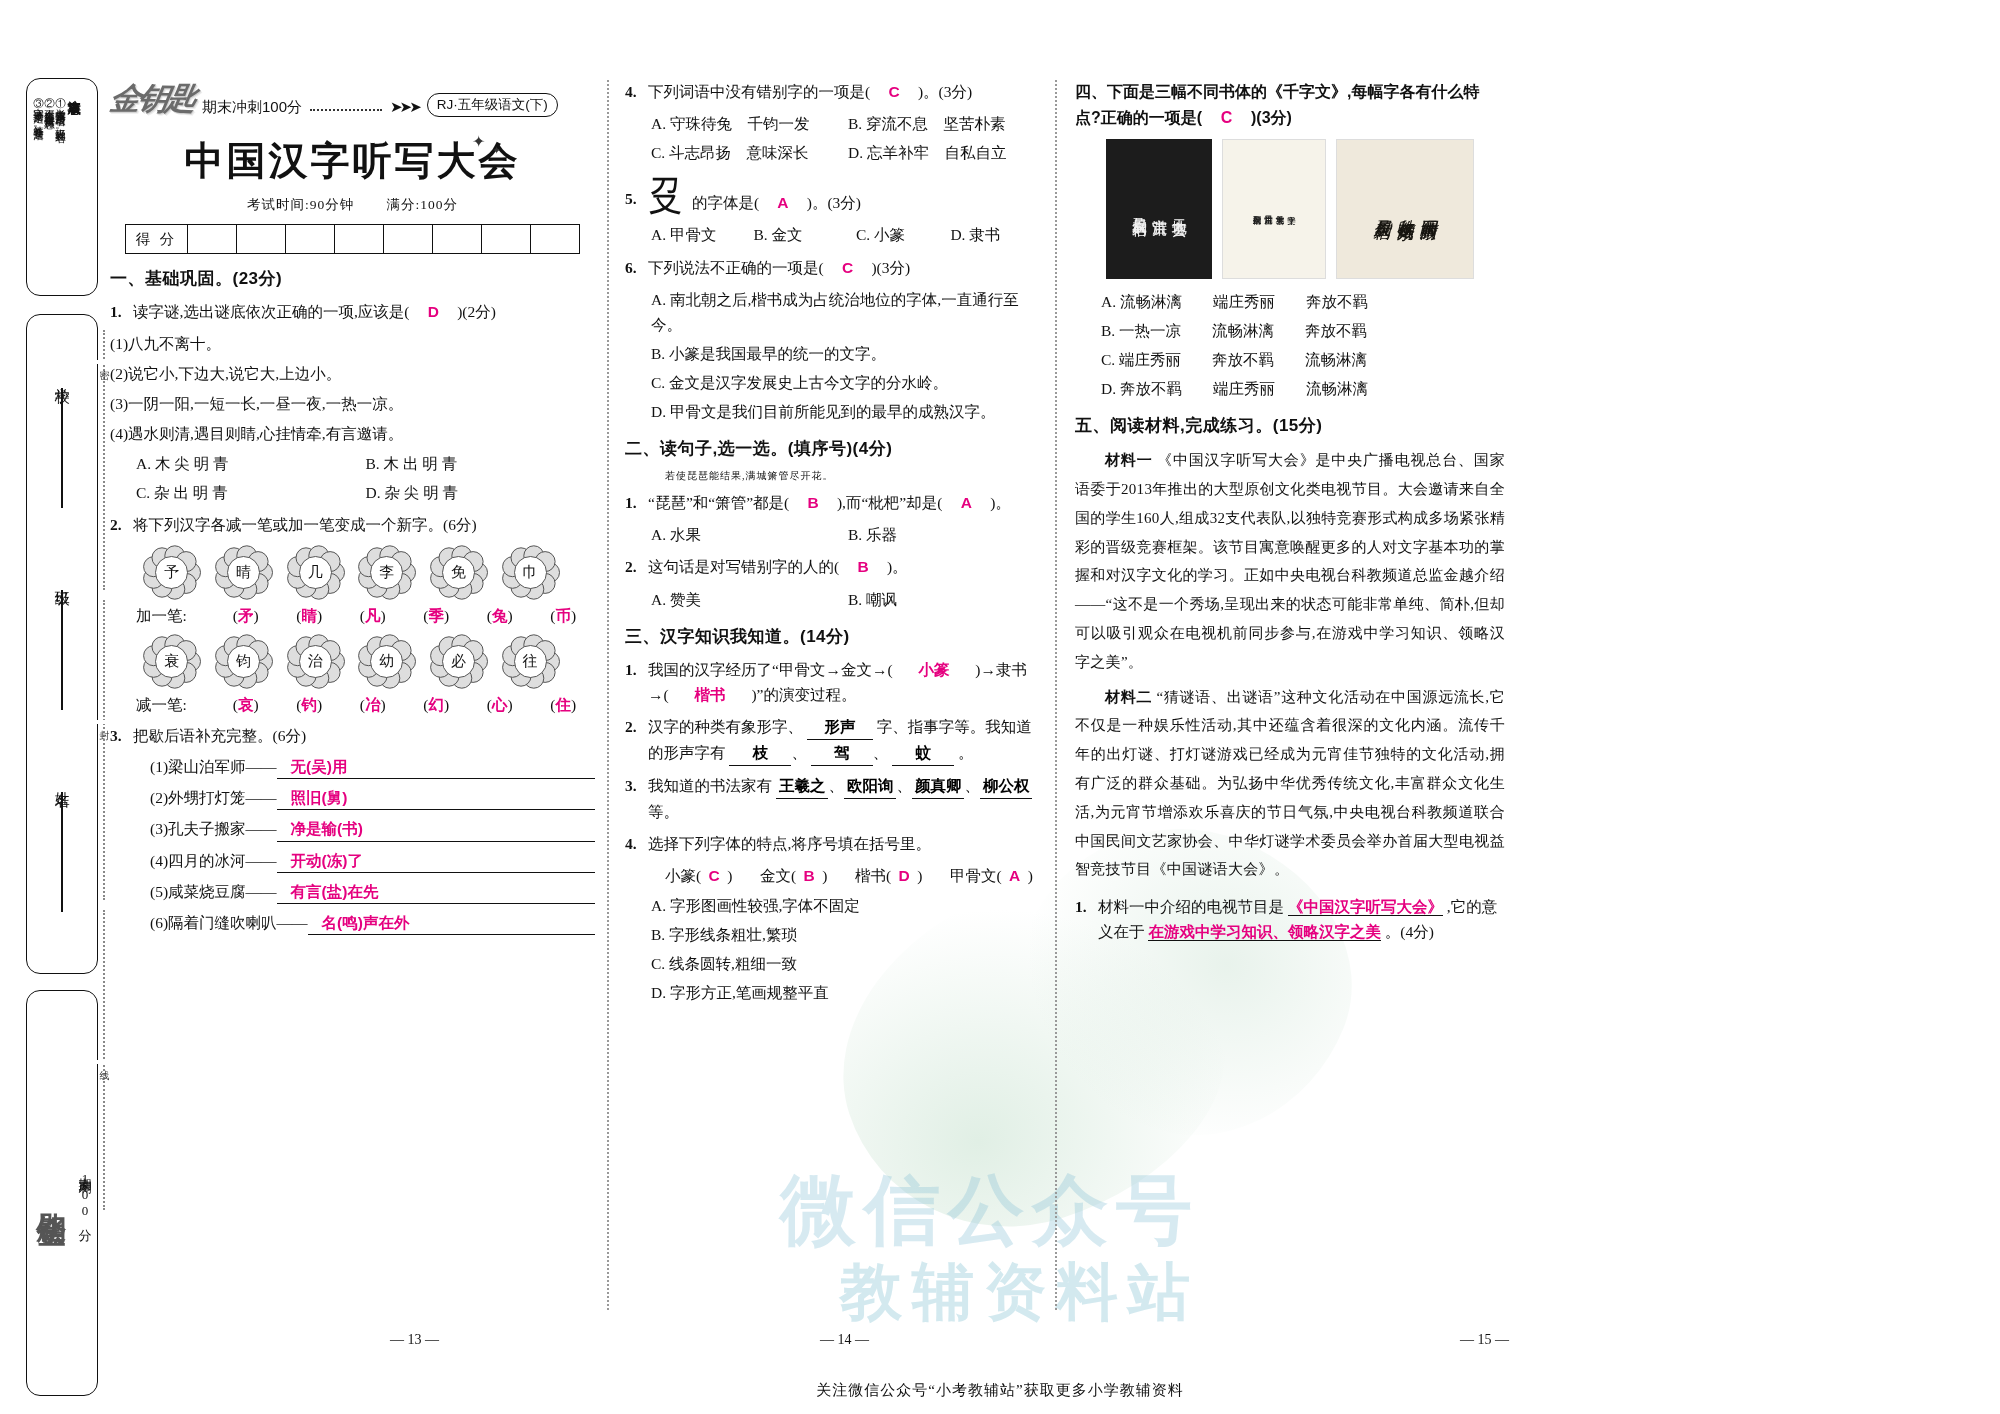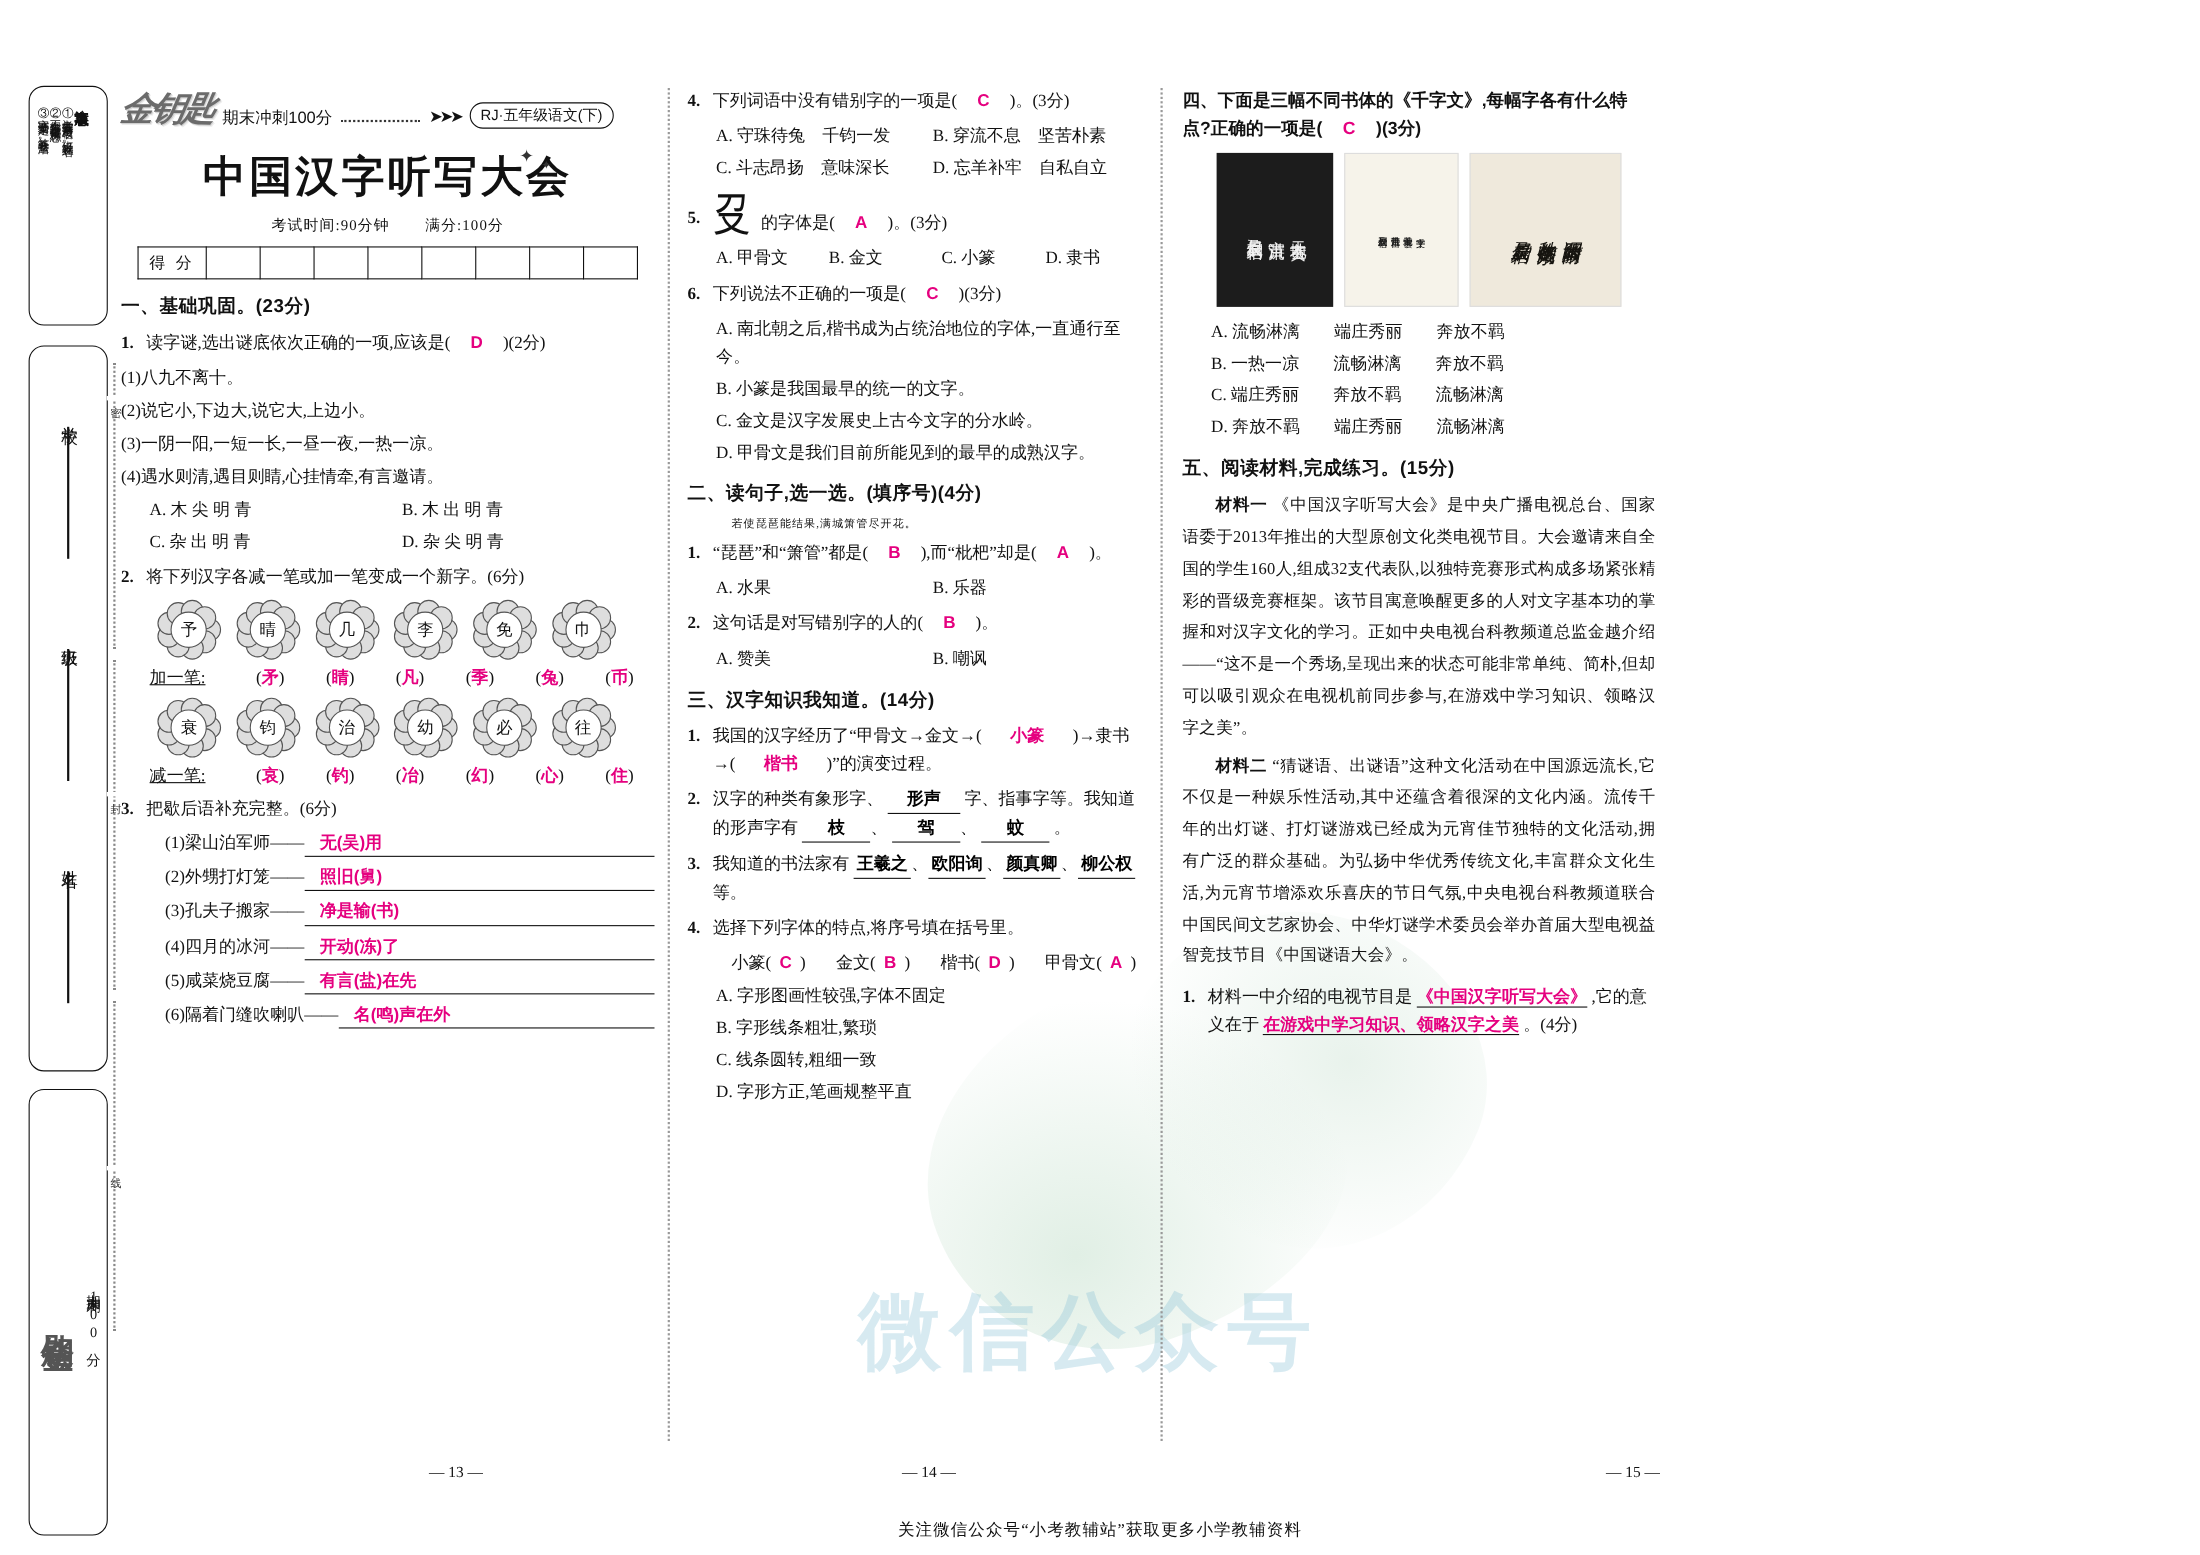--- a/index.html
+++ b/index.html
@@ -135,21 +135,21 @@
     background:#dedede; border:1.1px solid #555;
     left:50%; top:50%; margin:-10.5px 0 0 -10.5px;
   }
   .flower .core {
     position:relative; width:33px; height:33px; border-radius:50%;
     background:#fff; border:1.1px solid #555; z-index:2;
     display:flex; align-items:center; justify-content:center;
     font-size:15px; font-family:"Liberation Serif",serif;
   }
   .ansrow { display:flex; align-items:center; margin:4px 0 4px 26px; font-size:15.5px;}
-  .ansrow .lbl { width:78px; flex:0 0 78px;text-decoration:underline; }
+  .ansrow .lbl { width:78px; flex:0 0 78px; }
   .ansrow .cells { display:flex; justify-content:space-around; width:430px; }
   .ansrow .cell { width:62px; text-align:center; }
 
   
   .xh { margin-left:40px; display:flex; align-items:baseline; font-size:15.5px;
         line-height:1.5; margin-top:7px;}
   .xh .l { white-space:nowrap; }
   .xh .r { flex:1; border-bottom:1.3px solid #111; color:#e5007f; font-weight:bold;
     font-family:"Liberation Sans",sans-serif; padding-left:14px; }
 
@@ -184,20 +184,21 @@
      font-size:15px; letter-spacing:1px; font-family:"Liberation Serif",serif; z-index:5;}
 </style>
 </head>
 <body>
 
 <div class="page">
 
   <div class="wm wm-leaf1"></div>
   <div class="wm wm-leaf2"></div>
   <div class="wm wm-text">微信公众号</div>
+  <div class="wm wm-text2">教辅资料站</div>
 
   <div class="margin-strip">
     <div class="mbox mbox-note">
       <div class="note-wrap">
         <div class="vert note-label">注意事项</div>
         <div class="note-items">
           <div class="vert note-item">①考生要写清楚校名、班级和姓名。</div>
           <div class="vert note-item">②不得在答卷上做任何标志。</div>
           <div class="vert note-item">③字迹要清楚,答卷要整洁。</div>
         </div>

